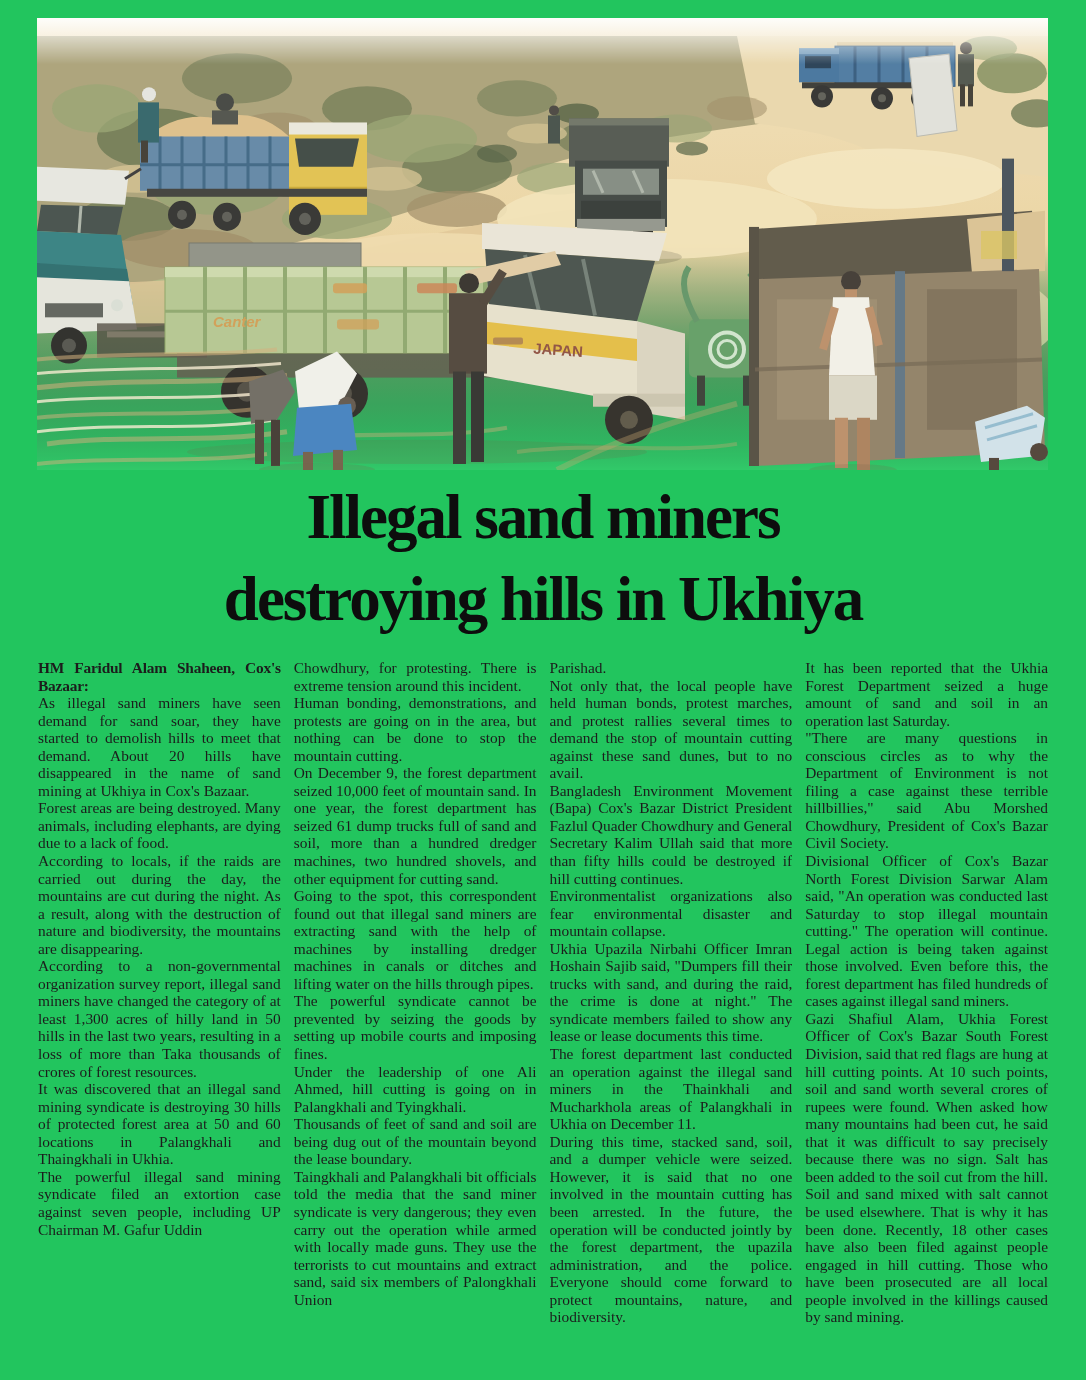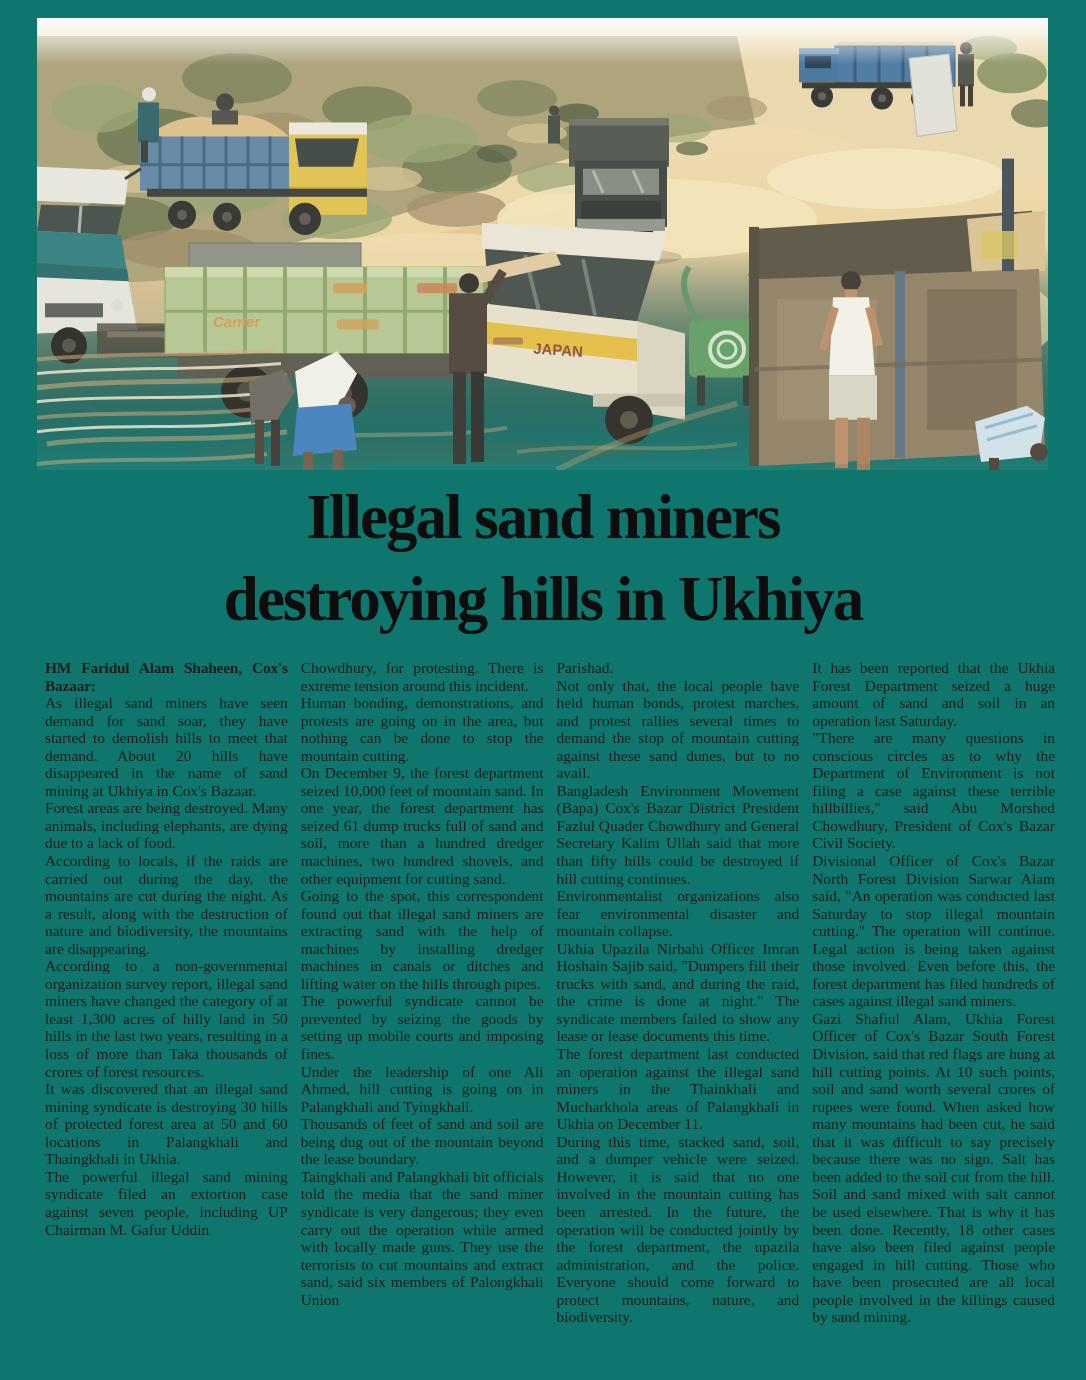--- a/index.html
+++ b/index.html
@@ -1,29 +1,29 @@
 <!DOCTYPE html>
 <html><head>
 <meta charset="utf-8">
 <style>
   html,body{margin:0;padding:0;background:#ffffff;}
   body{width:1086px;height:1380px;font-family:"Liberation Serif",serif;}
-  .page{position:relative;width:1086px;height:1380px;background:#0f766e;overflow:hidden;}
+  .page{position:relative;width:1086px;height:1380px;background:#22c55e;overflow:hidden;}
 
   
   .photo-wrap{position:absolute;left:37px;top:18px;width:1011px;height:452px;}
   .photo-wrap svg{display:block;width:100%;height:100%;}
 
   
   .headline{position:absolute;left:0;top:476px;width:100%;text-align:center;
     font-weight:bold;color:#0d0d0d;font-size:63px;line-height:82px;letter-spacing:-2px;}
 
   
   .columns{position:absolute;left:38px;top:659px;width:1010px;height:719px;
-    display:grid;grid-template-columns:repeat(4,1fr);column-gap:13px;margin-left:7px;}
+    display:grid;grid-template-columns:repeat(4,1fr);column-gap:13px;}
   .col{overflow:hidden;font-size:15.4px;line-height:17.55px;text-align:justify;
     color:#1c1c1c;}
   .col p{margin:0;padding:0;}
   .byline{font-weight:bold;letter-spacing:-0.2px;}
 </style>
 </head>
 <body>
 
 <div class="page">
 

